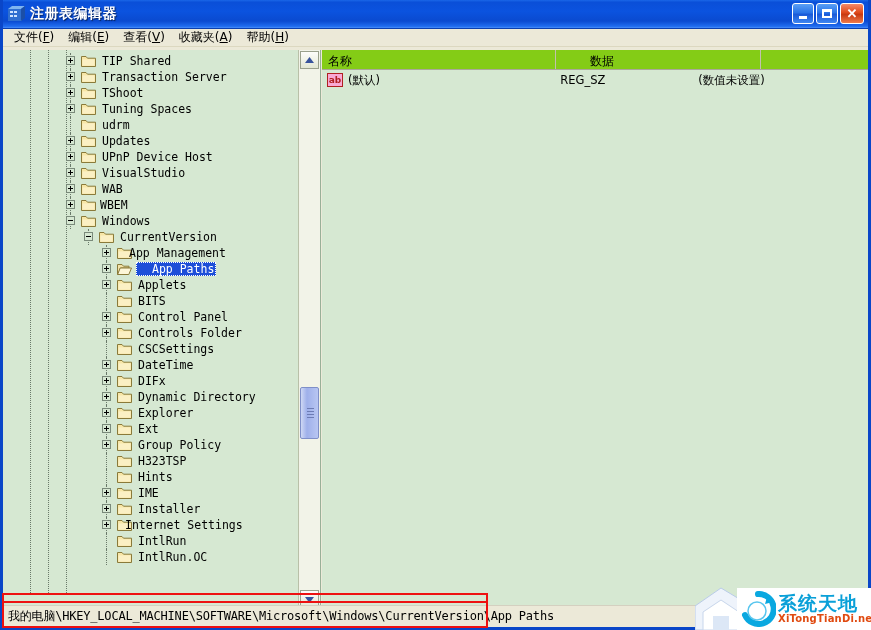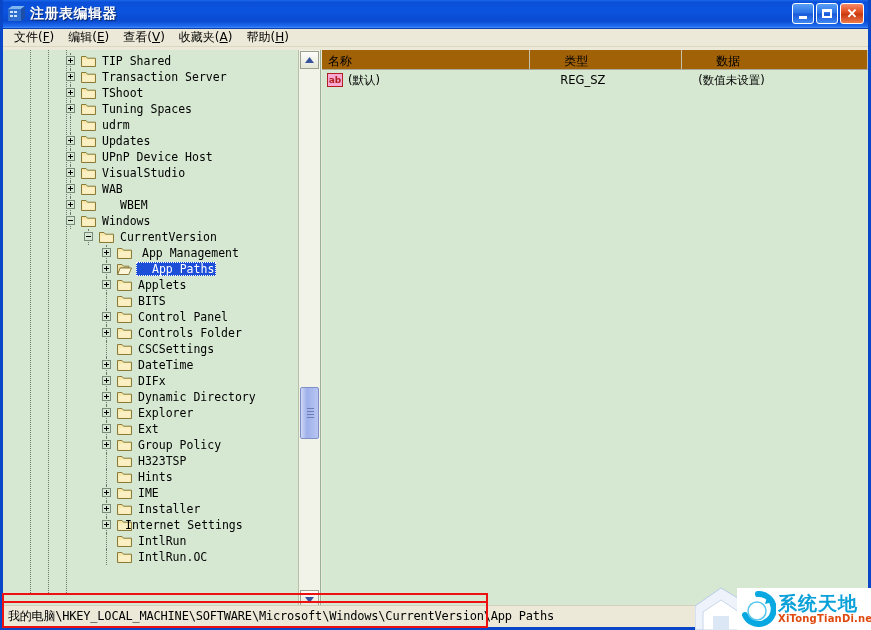--- a/index.html
+++ b/index.html
@@ -267,21 +267,21 @@
   
   .list-pane {
     position: absolute;
     left: 319px; top: 0; right: 0; bottom: 0;
     background: #d6e8d2;
     overflow: hidden;
   }
   .lheader {
     position: absolute;
     left: 0; top: 0; right: 0; height: 20px;
-    background: #a16207;
+    background: #84cc16;
     border-bottom: 1px solid #aaa899;
     display: flex;
     gap: 28px;
   }
   .lcol {
     position: relative;
     font-size: 12px;
     color: #000;
     padding: 3px 0 0 6px;
     font-family: "DejaVu Sans", sans-serif;
@@ -533,21 +533,21 @@
               </div>
               <div class="trow">
                 <div class="vline" style="left: 67px; top: 0px; bottom: 0px;"></div>
                 <div class="exp plus" style="left: 63px;"></div>
                 <div class="fold" style="left: 78px;">
                   <svg width="15" height="12" viewBox="0 0 15 12">
                     <path d="M0.5 11.5 L0.5 1.5 L5 1.5 L6.5 3.2 L14.5 3.2 L14.5 11.5 Z" fill="#f7e6a6" stroke="#8a7a3a" stroke-width="1"></path>
                     <path d="M1.5 4.4 L13.5 4.4 L13.5 10.6 L1.5 10.6 Z" fill="#fbf0c4"></path>
                   </svg>
                 </div>
-                <div class="tlabel" style="left: 115px;">WBEM</div>
+                <div class="tlabel" style="left: 95px;">WBEM</div>
               </div>
               <div class="trow">
                 <div class="vline" style="left: 67px; top: 0px; bottom: 0px;"></div>
                 <div class="exp minus" style="left: 63px;"></div>
                 <div class="fold" style="left: 78px;">
                   <svg width="15" height="12" viewBox="0 0 15 12">
                     <path d="M0.5 11.5 L0.5 1.5 L5 1.5 L6.5 3.2 L14.5 3.2 L14.5 11.5 Z" fill="#f7e6a6" stroke="#8a7a3a" stroke-width="1"></path>
                     <path d="M1.5 4.4 L13.5 4.4 L13.5 10.6 L1.5 10.6 Z" fill="#fbf0c4"></path>
                   </svg>
                 </div>
@@ -566,21 +566,21 @@
               </div>
               <div class="trow">
                 <div class="vline" style="left: 103px; top: 0px; bottom: 0px;"></div>
                 <div class="exp plus" style="left: 99px;"></div>
                 <div class="fold" style="left: 114px;">
                   <svg width="15" height="12" viewBox="0 0 15 12">
                     <path d="M0.5 11.5 L0.5 1.5 L5 1.5 L6.5 3.2 L14.5 3.2 L14.5 11.5 Z" fill="#f7e6a6" stroke="#8a7a3a" stroke-width="1"></path>
                     <path d="M1.5 4.4 L13.5 4.4 L13.5 10.6 L1.5 10.6 Z" fill="#fbf0c4"></path>
                   </svg>
                 </div>
-                <div class="tlabel" style="left: 137px;">App Management</div>
+                <div class="tlabel" style="left: 124px;">App Management</div>
               </div>
               <div class="trow">
                 <div class="vline" style="left: 103px; top: 0px; bottom: 0px;"></div>
                 <div class="exp plus" style="left: 99px;"></div>
                 <div class="fold" style="left: 114px;">
                   <svg width="15" height="12" viewBox="0 0 15 12">
                     <path d="M0.5 11.5 L0.5 1.5 L5 1.5 L6.5 3.2 L12 3.2 L12 5 L3.5 5 L0.8 11.5 Z" fill="#f2e2a8" stroke="#8a7a3a" stroke-width="1"></path>
                     <path d="M3.2 5 L14.5 5 L11.8 11.5 L0.6 11.5 Z" fill="#fdf6d8" stroke="#8a7a3a" stroke-width="1"></path>
                   </svg>
                 </div>
@@ -820,21 +820,20 @@
             <svg width="7" height="9" viewBox="0 0 7 9">
                 <path d="M7 4.5 L1 0 L1 9 Z" fill="#38539c"></path>
               </svg>
           </div>
         </div>
       </div>
 
       <div class="list-pane">
         <div class="lheader" id="list-header">
             <div class="lcol" style="width: 234px;"><span>名称</span></div>
-            <div class="lcol" style="width: 139px;"><span>类型</span></div>
             <div class="lcol" style="width: 177px;"><span>数据</span></div>
           </div>
         <div class="list-body" id="list-body">
             <div class="lrow">
               <div class="cell name" style="width: 234px;">
                 <span class="ab-icon">ab</span>
                 <span>(默认)</span>
               </div>
               <div class="cell" style="width: 139px; padding-left: 6px;">REG_SZ</div>
               <div class="cell" style="width: 177px; padding-left: 6px;">(数值未设置)</div>

